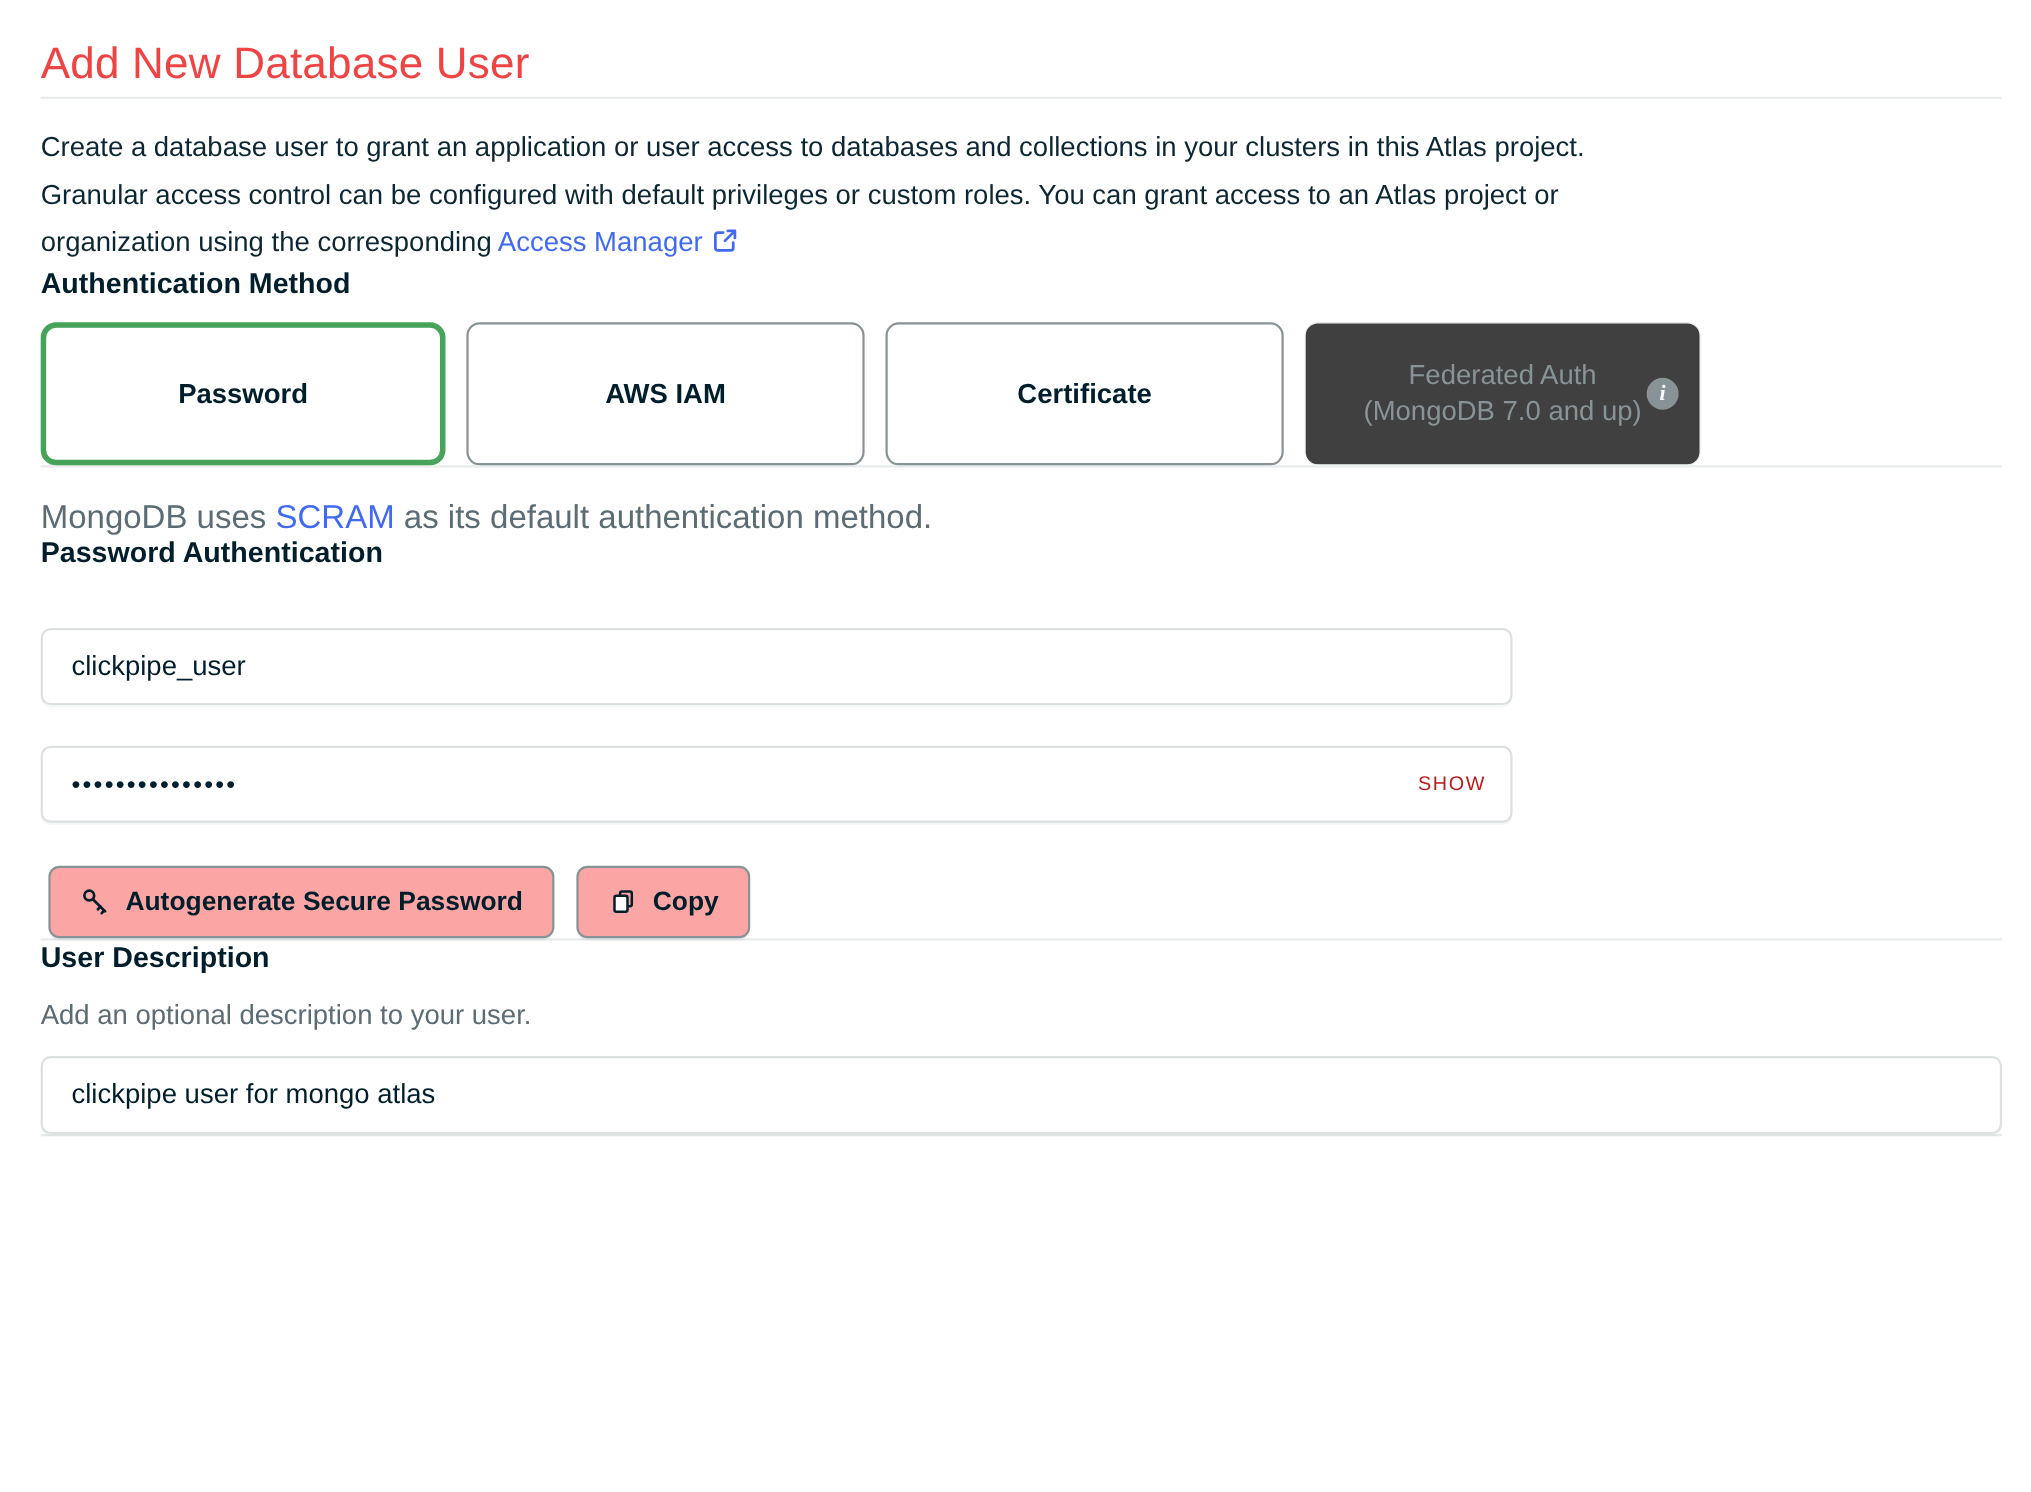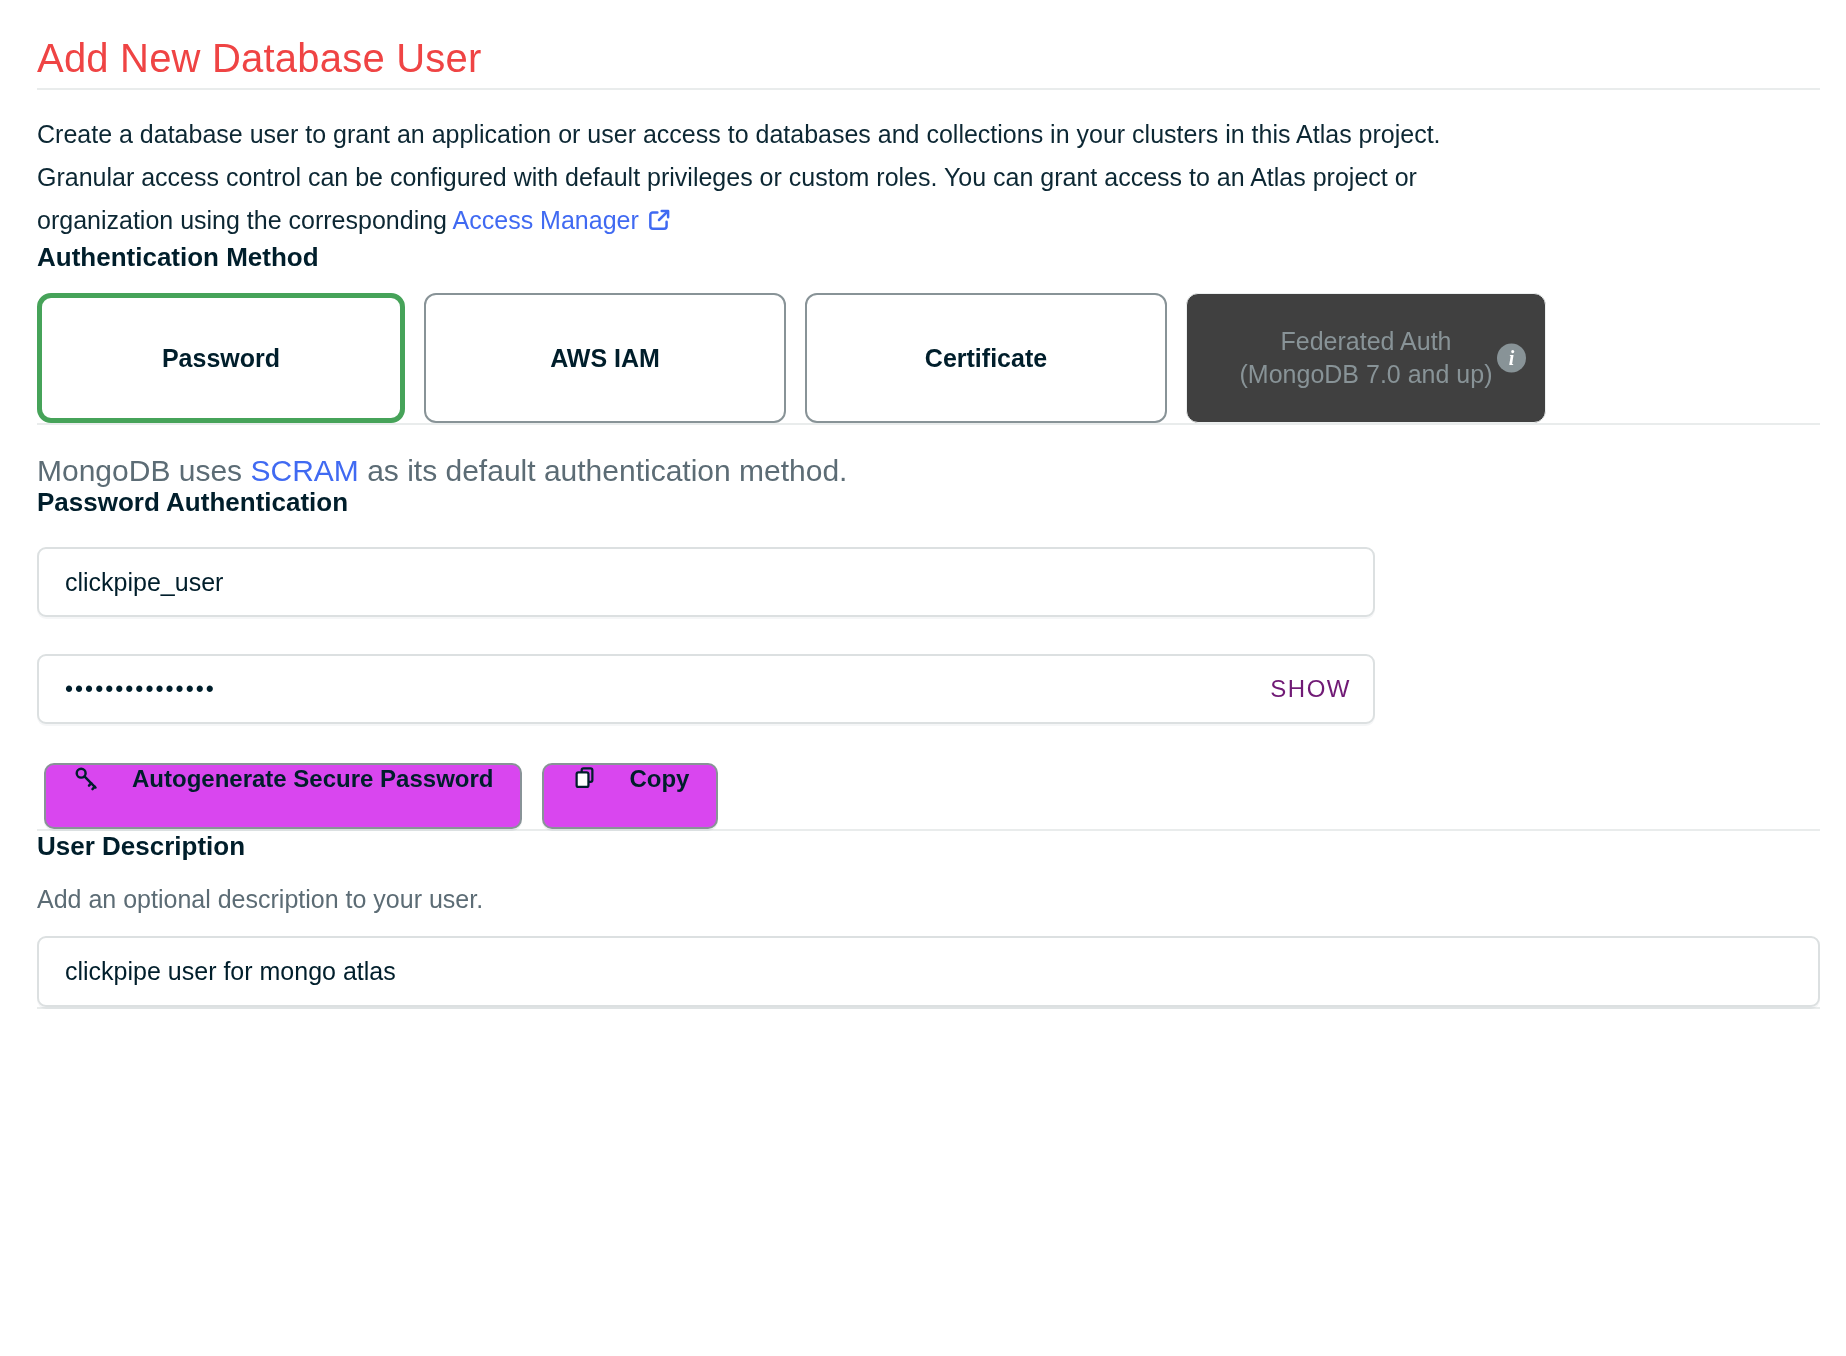--- a/index.html
+++ b/index.html
@@ -56,34 +56,34 @@
   }
   .h-pass{margin-top:47px;height:32px;}
   .field{position:relative;width:1338px;}
   .field input{
     box-sizing:border-box;width:100%;height:70px;
     border:2px solid #DCE0E1;border-radius:9px;background:#ffffff;
     padding:0 150px 0 26px;font-family:"Liberation Sans","DejaVu Sans",sans-serif;
     font-size:25px;color:#001E2B;outline:none;
     box-shadow:0 2px 0 rgba(0,30,43,0.04);
   }
-  .f-user{margin-top:28px;}
+  .f-user{margin-top:52px;}
   .f-pass{margin-top:37px;}
   .f-pass input{font-size:23px;letter-spacing:2px;}
   .show-btn{
     position:absolute;right:24px;top:50%;transform:translateY(-50%);
     border:none;background:transparent;padding:0;cursor:pointer;
     font-family:"Liberation Sans","DejaVu Sans",sans-serif;
-    font-size:24px;color:#701a75;letter-spacing:1.5px;text-align:center;
+    font-size:18px;color:#b91c1c;letter-spacing:1.5px;text-align:center;
   }
   .btn-row{margin-top:39px;margin-left:7px;display:flex;gap:20px;height:66px;}
   .btn{
-    display:flex;align-items:flex-start;gap:31px;
+    display:flex;align-items:center;gap:13px;
     box-sizing:border-box;height:66px;padding:0 27px;
-    background:#d946ef;border:2px solid #889397;border-radius:10px;
+    background:#fca5a5;border:2px solid #889397;border-radius:10px;
     font-family:"Liberation Sans","DejaVu Sans",sans-serif;
     font-size:24px;font-weight:700;color:#001E2B;cursor:pointer;
     box-shadow:0 2px 0 rgba(0,30,43,0.06);
   }
   .h-desc{margin-top:46px;height:32px;}
   p.sub{margin:20px 0 0 0;font-size:25px;color:#5C6C75;height:32px;line-height:32px;}
   .field.wide{width:1783px;margin-top:21px;}
   .field.wide input{height:71px;padding-right:26px;}
   svg{display:block;}
 </style>

